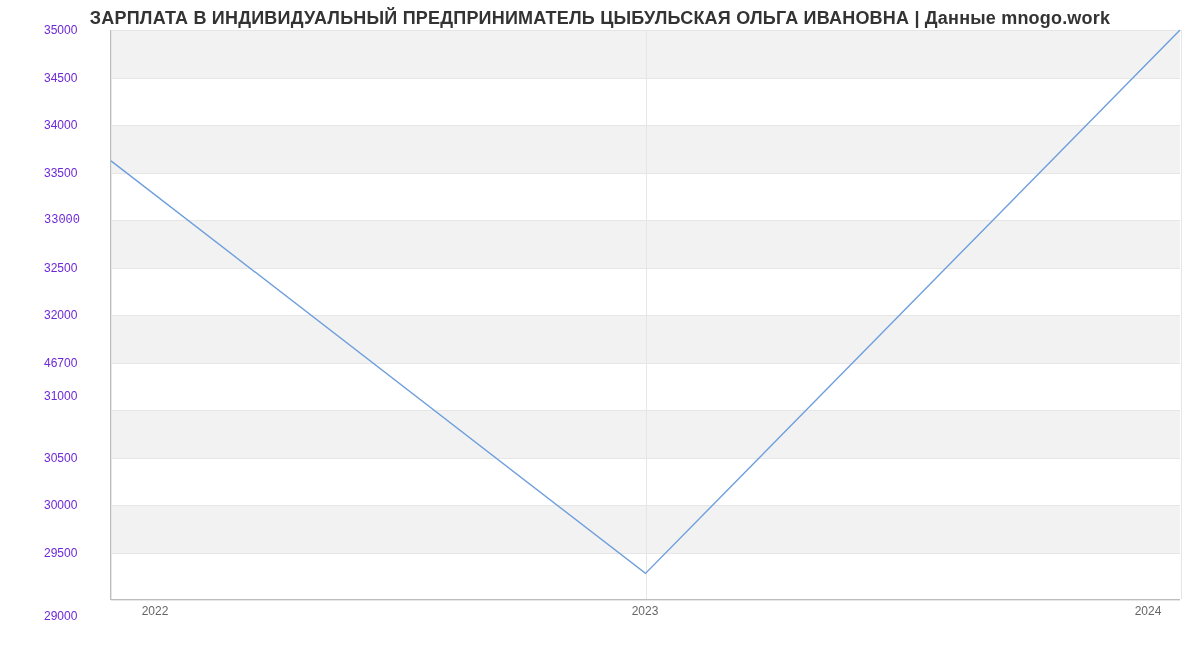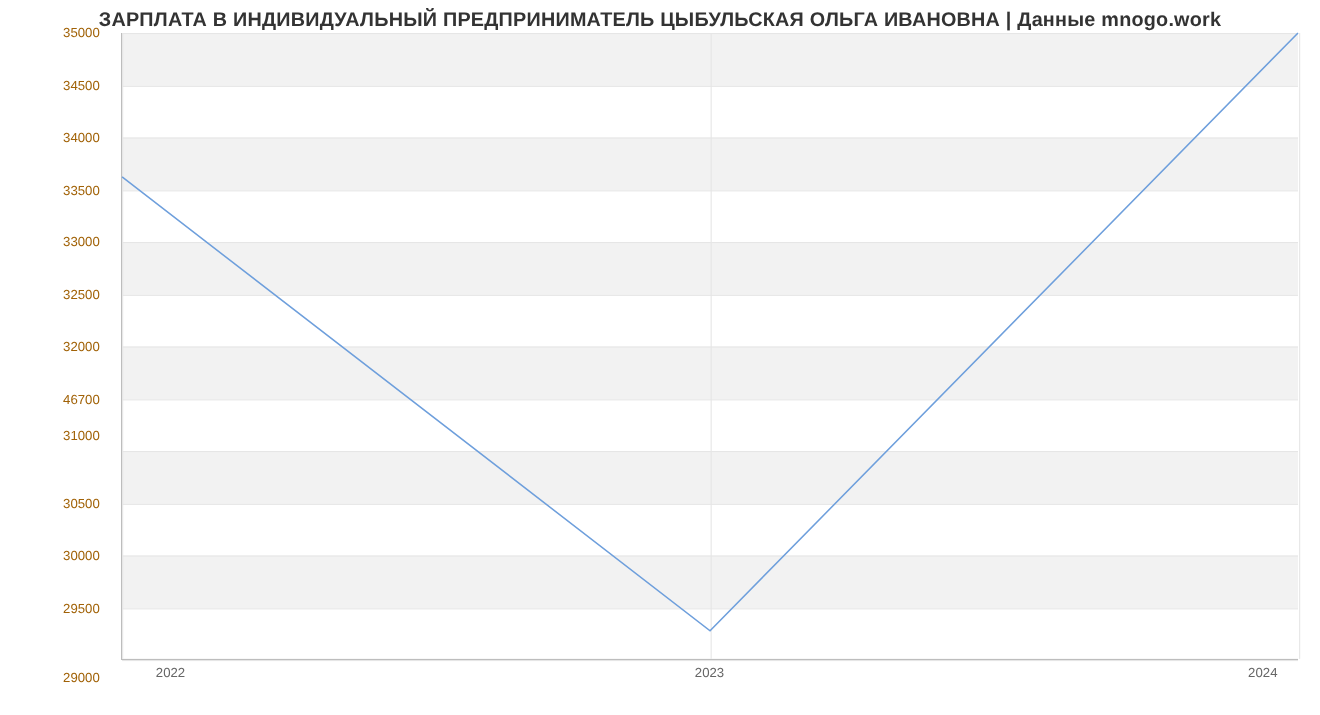--- a/index.html
+++ b/index.html
@@ -40,22 +40,22 @@
     height: 1px; background: #e6e6e6;
   }
   .vgrid {
     position: absolute;
     top: 0; height: 100%;
     width: 1px; background: #e6e6e6;
   }
   .ytick {
     position: absolute;
     right: 1096px;
-    width: 60px; text-align: center;
-    font-size: 12px; color: #a16207;
+    width: 60px; text-align: left;
+    font-size: 12px; color: #6d28d9;
     transform: translateY(-50%);
   }
   .xtick {
     position: absolute;
     top: 604px;
     font-size: 12px; color: #666;
     transform: translateX(-50%);
   }
   svg.line {
     position: absolute;
@@ -102,21 +102,21 @@
     </svg>
   </div>
 <div class="ytick" style="top: 616px;">29000</div>
     <div class="ytick" style="top: 552.5px;">29500</div>
     <div class="ytick" style="top: 505px;">30000</div>
     <div class="ytick" style="top: 457.5px;">30500</div>
     <div class="ytick" style="top: 396px;">31000</div>
     <div class="ytick" style="top: 362.5px;">46700</div>
     <div class="ytick" style="top: 315px;">32000</div>
     <div class="ytick" style="top: 267.5px;">32500</div>
-    <div class="ytick" style="top: 220px;">33000</div>
+    <div class="ytick" style="top: 220px; font-family: Liberation Mono, monospace;">33000</div>
     <div class="ytick" style="top: 172.5px;">33500</div>
     <div class="ytick" style="top: 125px;">34000</div>
     <div class="ytick" style="top: 77.5px;">34500</div>
     <div class="ytick" style="top: 30px;">35000</div>
     <div class="xtick" style="left: 110px; margin-left: 45px;">2022</div>
     <div class="xtick" style="left: 645px;">2023</div>
     <div class="xtick" style="left: 1148px;">2024</div>
   </div>
 
 </body></html>

